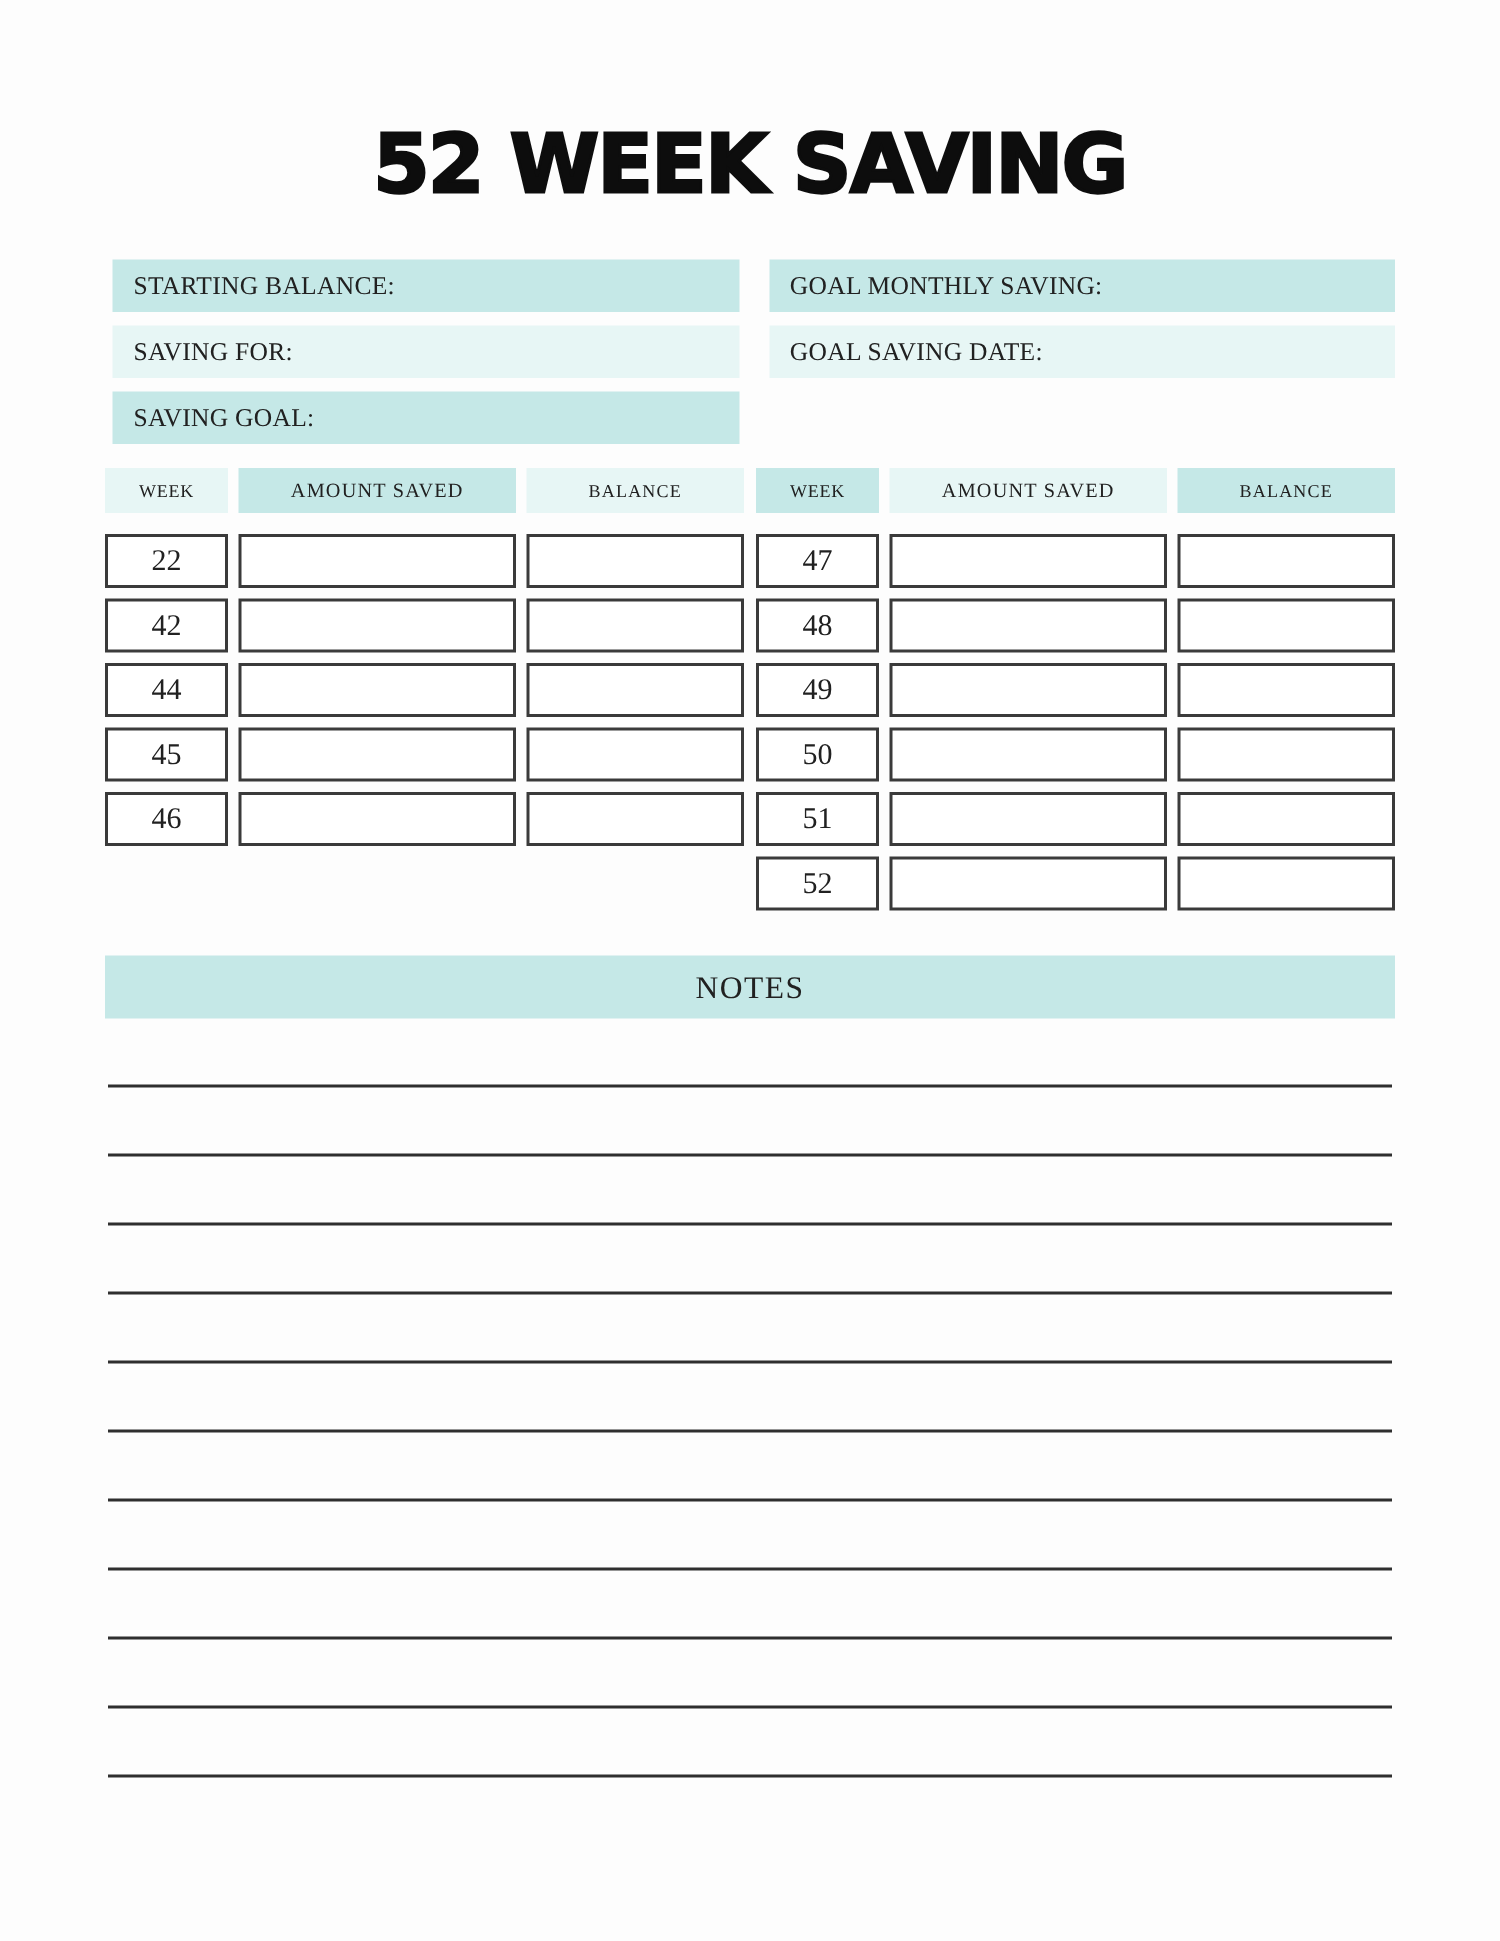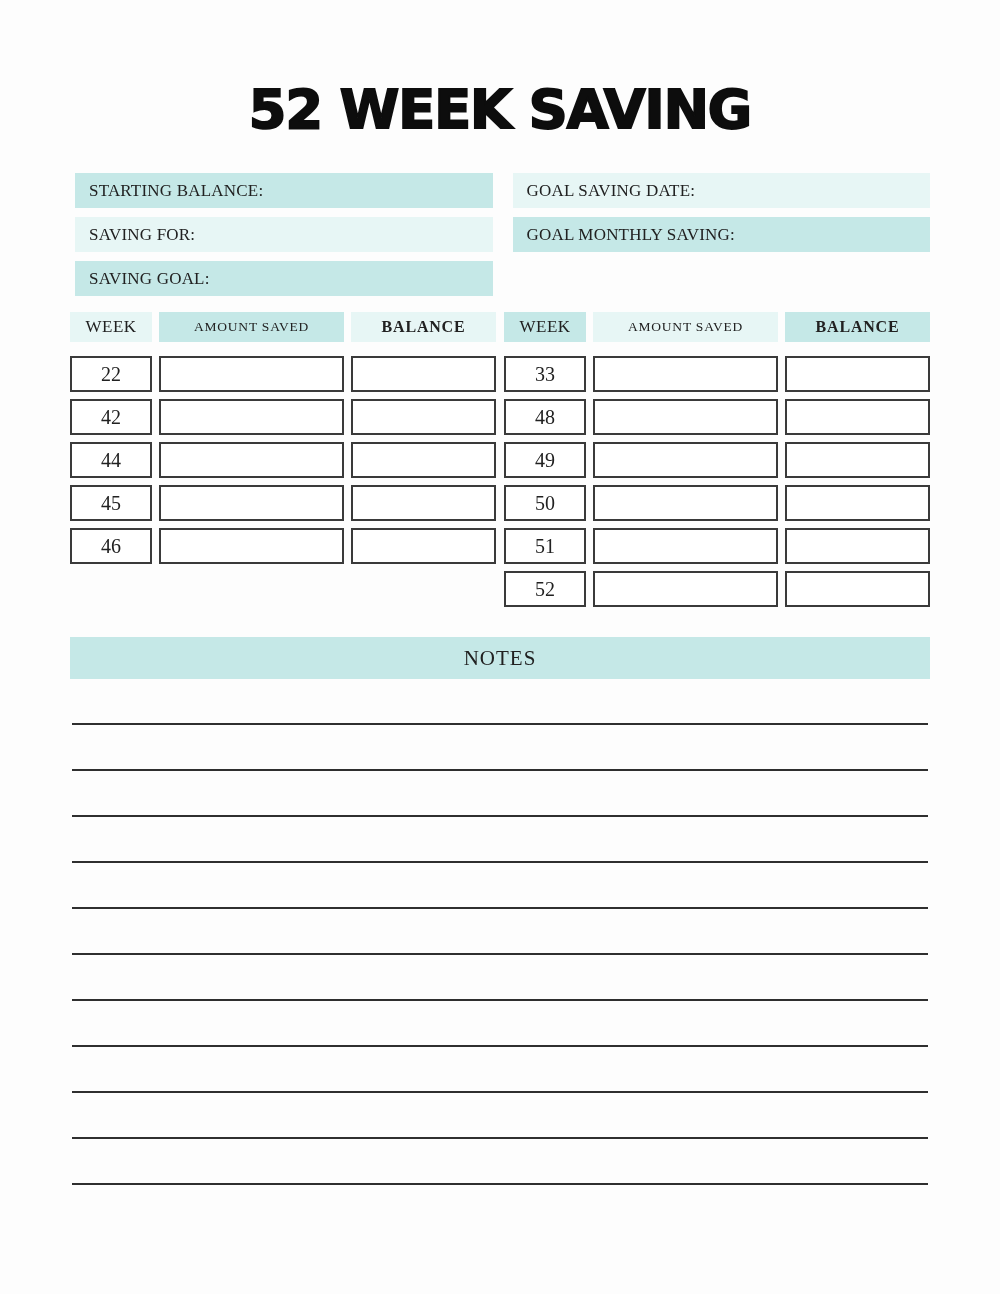--- a/index.html
+++ b/index.html
@@ -49,23 +49,23 @@
   .tables{
     position:absolute;top:312px;left:70px;right:70px;
     display:flex;gap:8px;
   }
   .stable{flex:1;}
   .thead{display:flex;gap:7px;height:30px;margin-bottom:14px;}
   .thead .hc{
     display:flex;align-items:center;justify-content:center;
     letter-spacing:.8px;
   }
-  .hc.week{width:82px;font-size:17px;letter-spacing:.5px;}
+  .hc.week{width:82px;font-size:12px;letter-spacing:.5px;}
   .hc.amount{flex:1;font-size:13.5px;}
-  .hc.balance{width:145px;font-size:16px;font-weight:bold;}
+  .hc.balance{width:145px;font-size:12px;}
   .trow{display:flex;gap:7px;height:36px;margin-bottom:7px;}
   .cell{
     background:#fff;
     border:2px solid var(--cell-border);
     display:flex;align-items:center;justify-content:center;
   }
   .cell.week{width:82px;font-size:20px;}
   .cell.amount{flex:1;}
   .cell.balance{width:145px;}
   
@@ -93,25 +93,25 @@
         <span>STARTING BALANCE:</span>
       </div>
       <div class="frow tone-light">
         <span>SAVING FOR:</span>
       </div>
       <div class="frow tone-dark">
         <span>SAVING GOAL:</span>
       </div>
     </div>
     <div class="fcol">
+      <div class="frow tone-dark">
+        <span>GOAL MONTHLY SAVING:</span>
+      </div>
       <div class="frow tone-light">
         <span>GOAL SAVING DATE:</span>
-      </div>
-      <div class="frow tone-dark">
-        <span>GOAL MONTHLY SAVING:</span>
       </div>
     </div>
   </div>
 
   <div class="tables">
 
     <div class="stable">
       <div class="thead">
         <div class="hc week tone-light">WEEK</div>
         <div class="hc amount tone-dark">AMOUNT SAVED</div>
@@ -144,21 +144,21 @@
       </div>
     </div>
 
     <div class="stable">
       <div class="thead">
         <div class="hc week tone-dark">WEEK</div>
         <div class="hc amount tone-light">AMOUNT SAVED</div>
         <div class="hc balance tone-dark">BALANCE</div>
       </div>
       <div class="trow">
-        <div class="cell week">33</div>
+        <div class="cell week">47</div>
         <div class="cell amount"></div>
         <div class="cell balance"></div>
       </div>
       <div class="trow">
         <div class="cell week">48</div>
         <div class="cell amount"></div>
         <div class="cell balance"></div>
       </div>
       <div class="trow">
         <div class="cell week">49</div>

